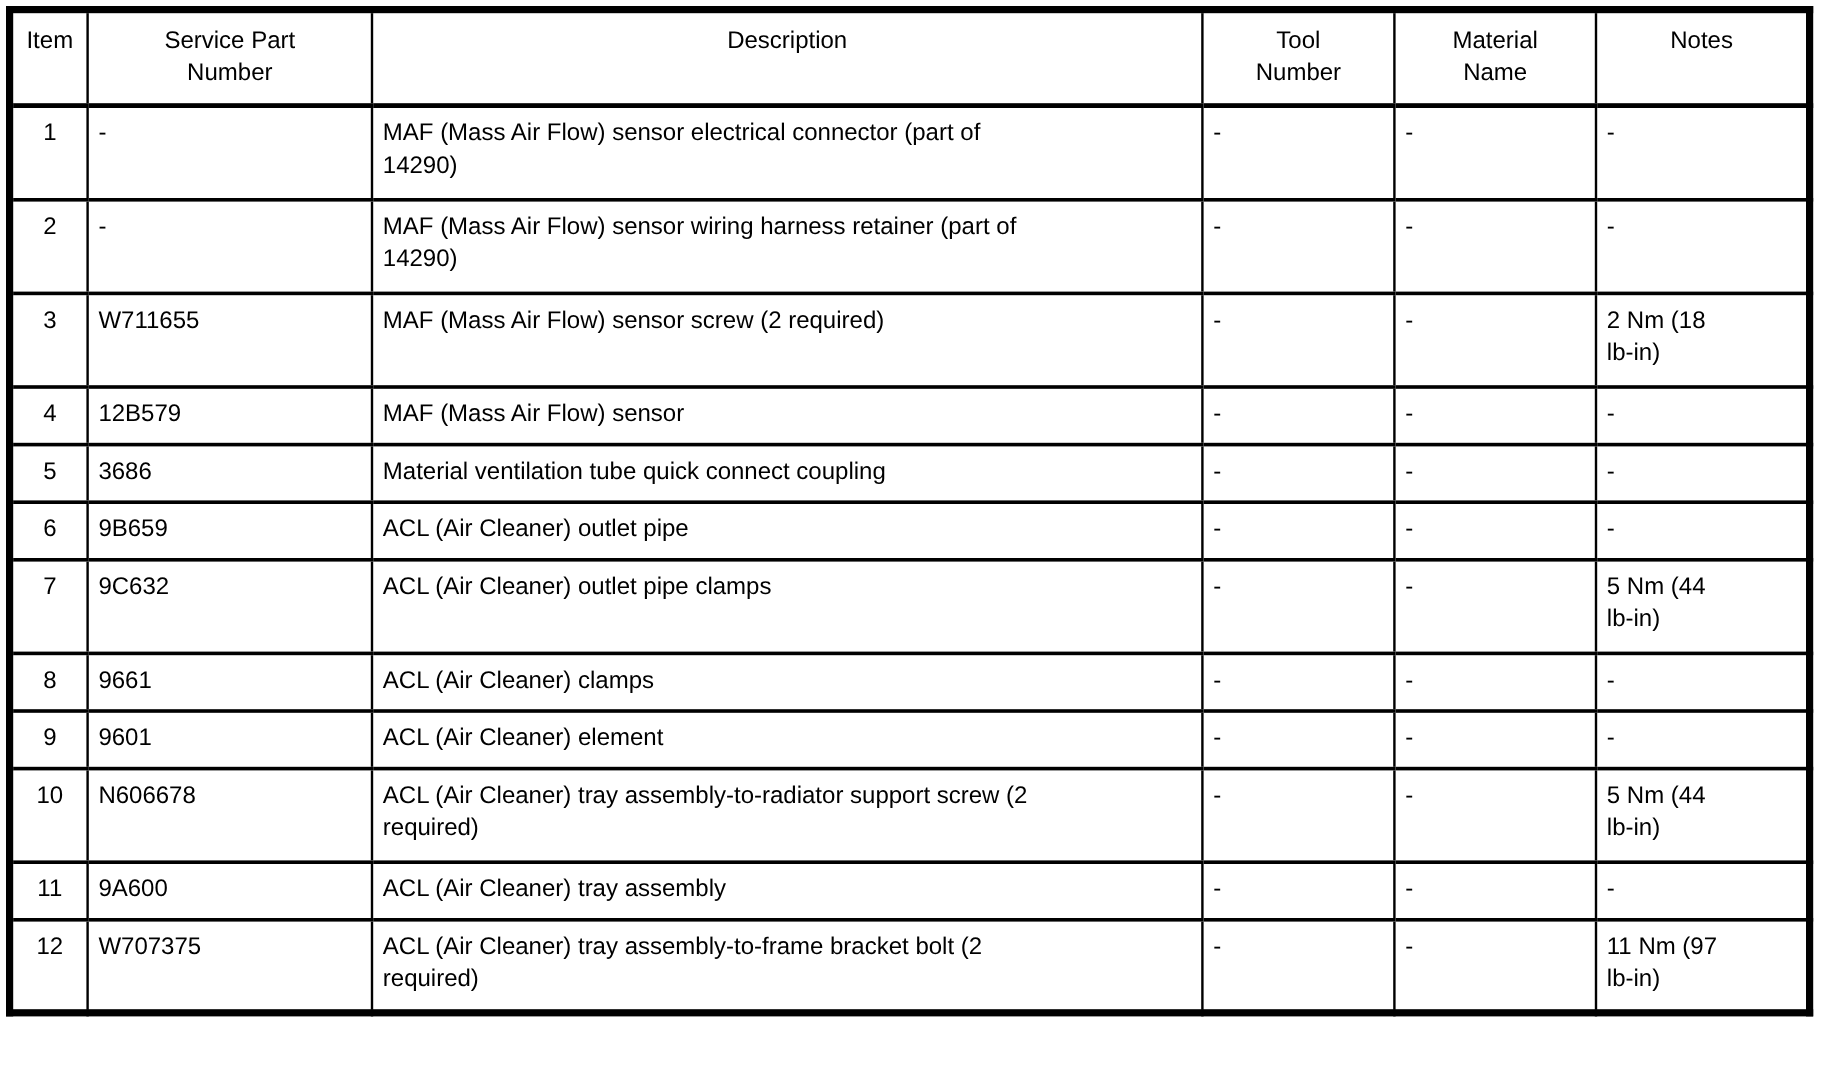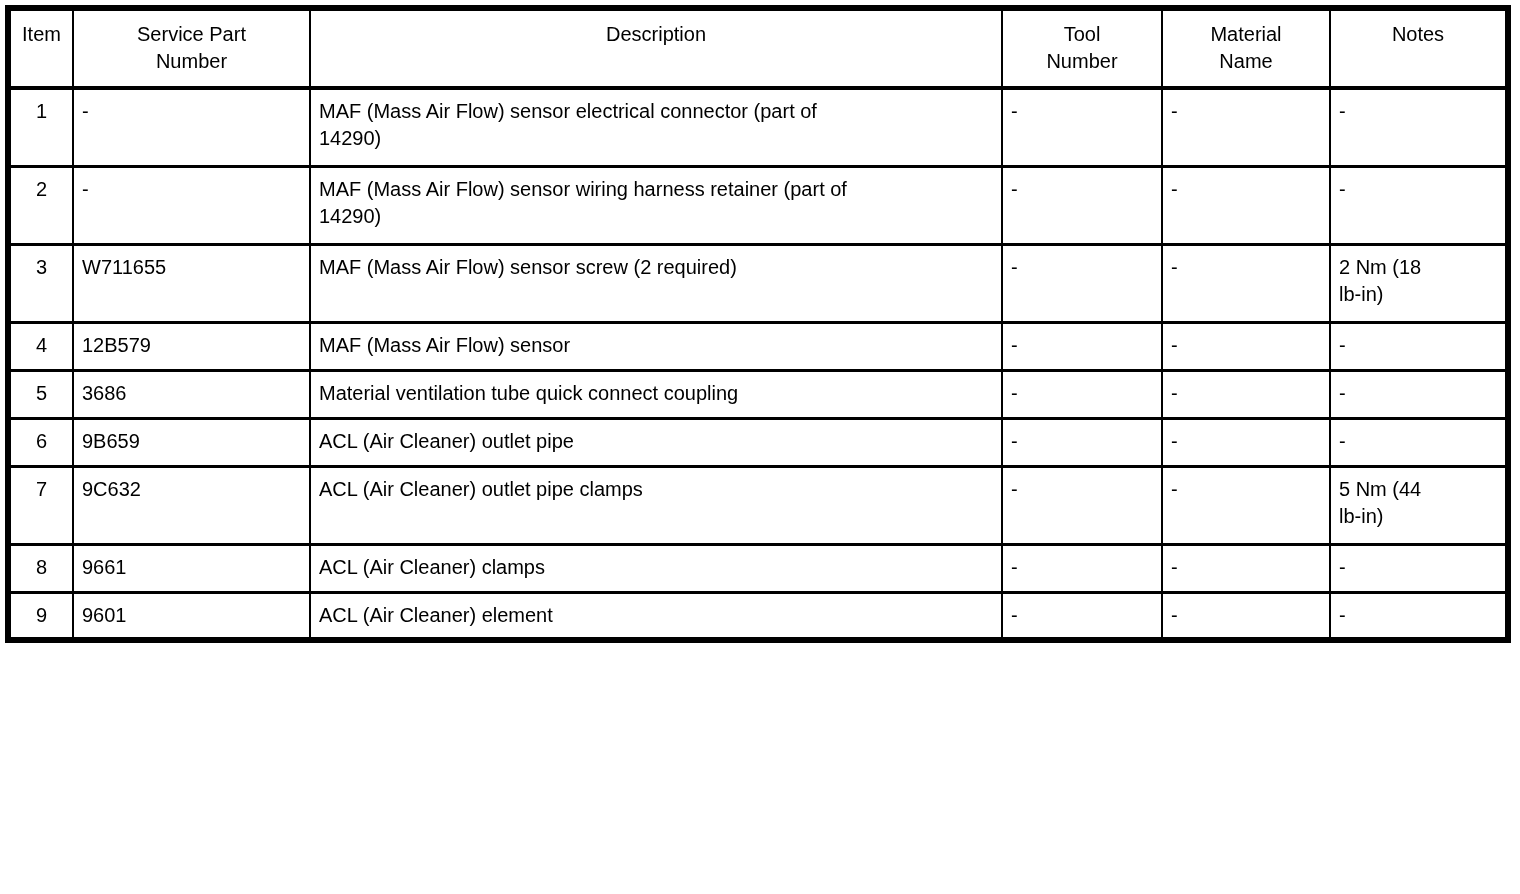--- a/index.html
+++ b/index.html
@@ -143,14 +143,42 @@
       <td>-</td>
     </tr>
     <tr class="r-short">
       <td class="cell-item">9</td>
       <td>9601</td>
       <td>ACL (Air Cleaner) element</td>
       <td>-</td>
       <td>-</td>
       <td>-</td>
     </tr>
+    <tr class="r-tall">
+      <td class="cell-item">10</td>
+      <td>N606678</td>
+      <td>ACL (Air Cleaner) tray assembly-to-radiator support screw (2
+required)</td>
+      <td>-</td>
+      <td>-</td>
+      <td>5 Nm (44
+lb-in)</td>
+    </tr>
+    <tr class="r-short">
+      <td class="cell-item">11</td>
+      <td>9A600</td>
+      <td>ACL (Air Cleaner) tray assembly</td>
+      <td>-</td>
+      <td>-</td>
+      <td>-</td>
+    </tr>
+    <tr class="r-tall">
+      <td class="cell-item">12</td>
+      <td>W707375</td>
+      <td>ACL (Air Cleaner) tray assembly-to-frame bracket bolt (2
+required)</td>
+      <td>-</td>
+      <td>-</td>
+      <td>11 Nm (97
+lb-in)</td>
+    </tr>
   </tbody>
 </table>
 
 </body></html>

